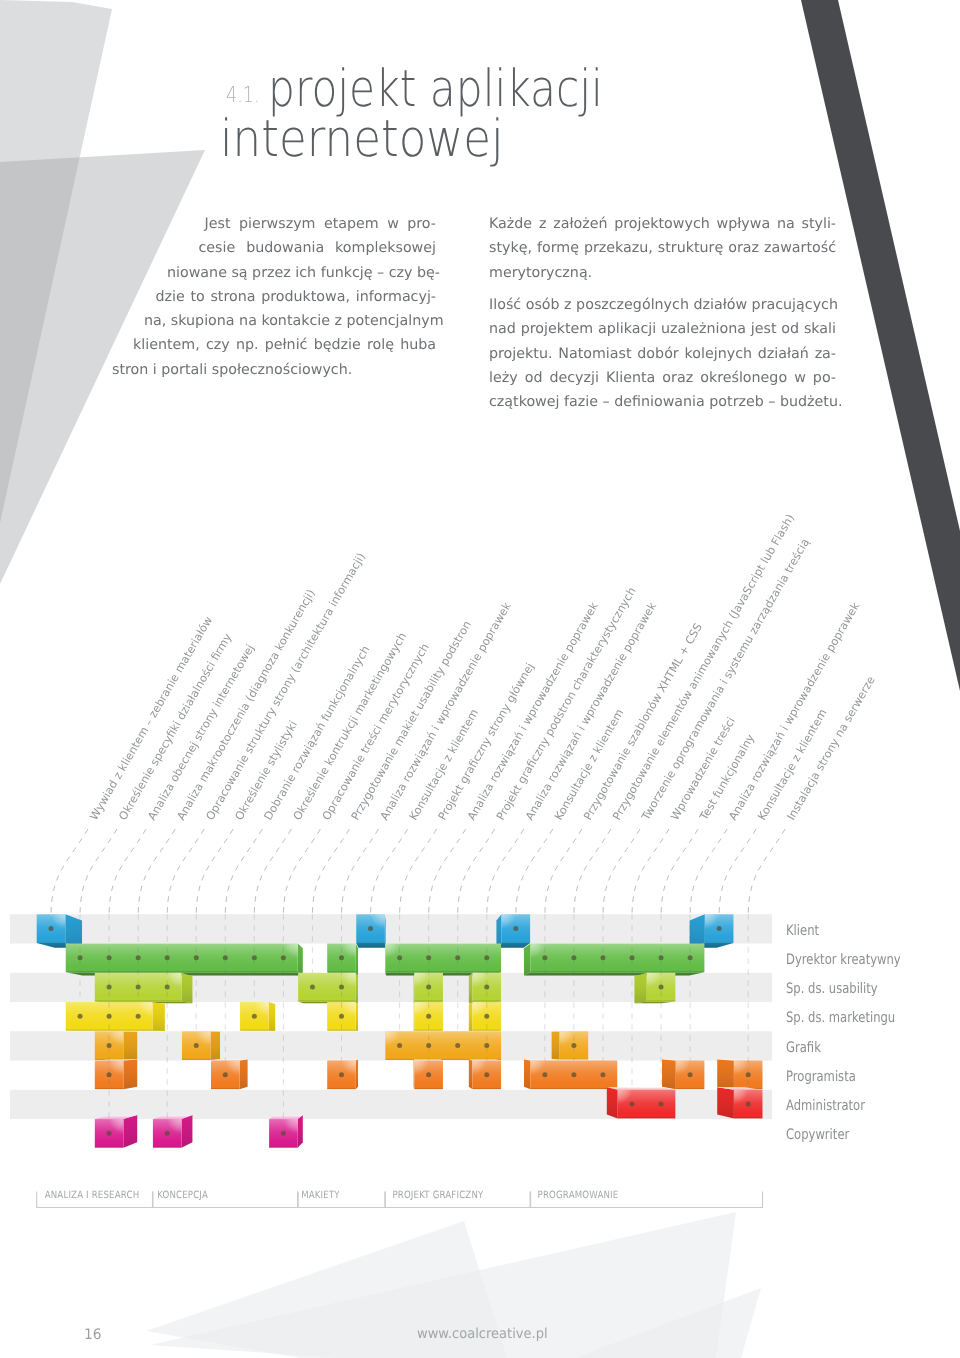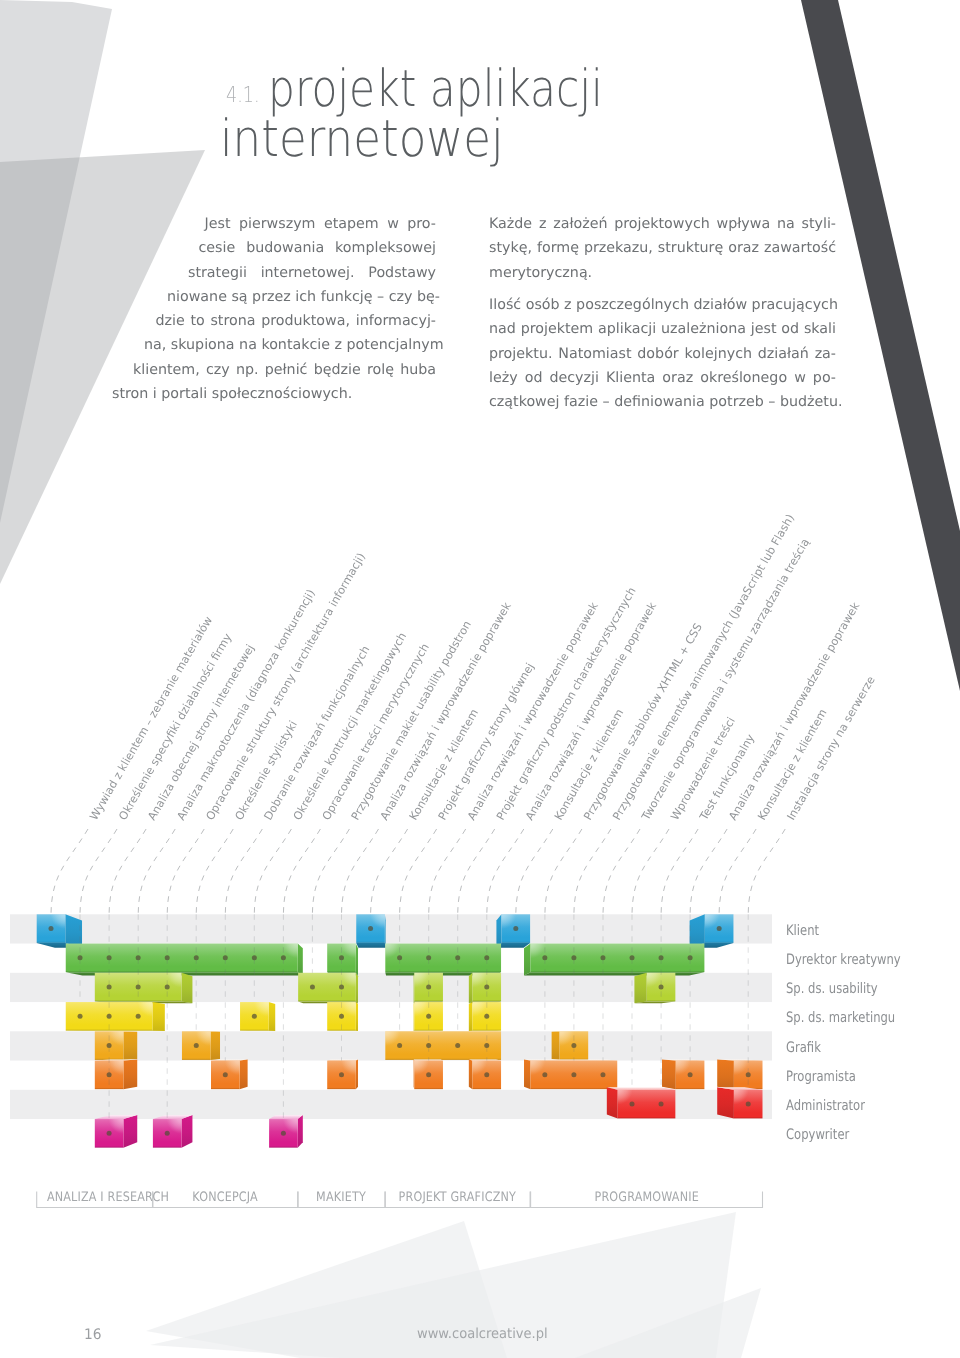--- a/index.html
+++ b/index.html
@@ -11,22 +11,22 @@
 svg.layer{position:absolute;left:0;top:0;width:960px;height:1358px;}
 .num{position:absolute;font-size:22px;color:#b1b3b6;transform:scaleX(0.80);transform-origin:0 0;}
 .title{position:absolute;font-size:51px;line-height:50px;color:#5a5e61;font-weight:200;
   font-family:"DejaVu Sans",sans-serif;
   white-space:nowrap;transform-origin:0 0;}
 .num{font-family:"DejaVu Sans",sans-serif;font-weight:200;}
 .body-col{position:absolute;font-size:14.25px;line-height:24.25px;color:#6e7174;font-weight:400;}
 .tline{text-align:justify;text-align-last:justify;white-space:nowrap;}
 .tline.last{text-align:center;text-align-last:left;}
 .legend{position:absolute;font-size:14.4px;color:#8c8f92;white-space:nowrap;transform:scaleX(0.805);transform-origin:0 0;}
-.phase-label{position:absolute;font-size:13px;color:#a5a8ab;letter-spacing:.2px;
-  white-space:nowrap;text-align:center;}
+.phase-label{position:absolute;font-size:10px;color:#a5a8ab;letter-spacing:.2px;
+  white-space:nowrap;}
 .phase-label span{display:inline-block;transform:scaleX(0.86);transform-origin:50% 50%;}
 .pagenum{position:absolute;font-size:14.5px;color:#9b9ea1;transform:scaleX(0.95);transform-origin:0 0;}
 .url{position:absolute;font-size:13.9px;color:#a3a6a9;transform:scaleX(0.94);transform-origin:0 0;}
 </style>
 </head>
 <body>
 
 <div class="page">
 <svg class="layer" viewBox="0 0 960 1358">
       <polygon points="0,0 72,2 112,9 0,523" fill="#dcdddf"></polygon>
@@ -35,21 +35,20 @@
       <polygon points="464,1221 507,1358 300,1358 146,1331" fill="rgba(234,236,238,0.62)"></polygon>
       <polygon points="736,1212 716,1358 340,1358 150,1345" fill="rgba(234,236,238,0.62)"></polygon>
       <polygon points="761,1288 741,1358 575,1358" fill="rgba(234,236,238,0.62)"></polygon>
     </svg>
 <div class="num" style="left:226px;top:83px;">4.1.</div>
 <div class="title" style="left:268px;top:65px;transform:scaleX(0.831);">projekt aplikacji</div>
 <div class="title" style="left:220px;top:115px;transform:scaleX(0.886);">internetowej</div>
 <div class="body-col" style="left:0px;top:212px;width:960px;">
       <div class="tline" style="margin-left:204.5px;width:231.5px;">Jest pierwszym etapem w pro-</div>
       <div class="tline" style="margin-left:198.5px;width:237.5px;">cesie budowania kompleksowej</div>
-      <div class="tline" style="margin-left:188.0px;width:248.0px;">strategii internetowej. Podstawy</div>
       <div class="tline" style="margin-left:167.0px;width:269.0px;">niowane są przez ich funkcję – czy bę-</div>
       <div class="tline" style="margin-left:155.5px;width:280.5px;">dzie to strona produktowa, informacyj-</div>
       <div class="tline" style="margin-left:144.0px;width:292.0px;">na, skupiona na kontakcie z potencjalnym</div>
       <div class="tline" style="margin-left:133.0px;width:303.0px;">klientem, czy np. pełnić będzie rolę huba</div>
       <div class="tline last" style="margin-left:112.0px;width:324.0px;">stron i portali społecznościowych.</div>
     </div>
 <div class="body-col" style="left:489px;top:212px;width:347.0px;">
       <div class="tline">Każde z założeń projektowych wpływa na styli-</div>
       <div class="tline">stykę, formę przekazu, strukturę oraz zawartość</div>
       <div class="tline last">merytoryczną.</div>

